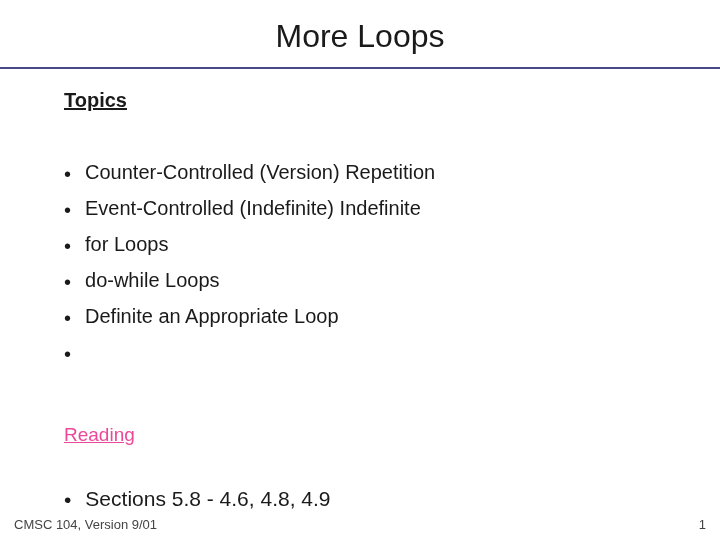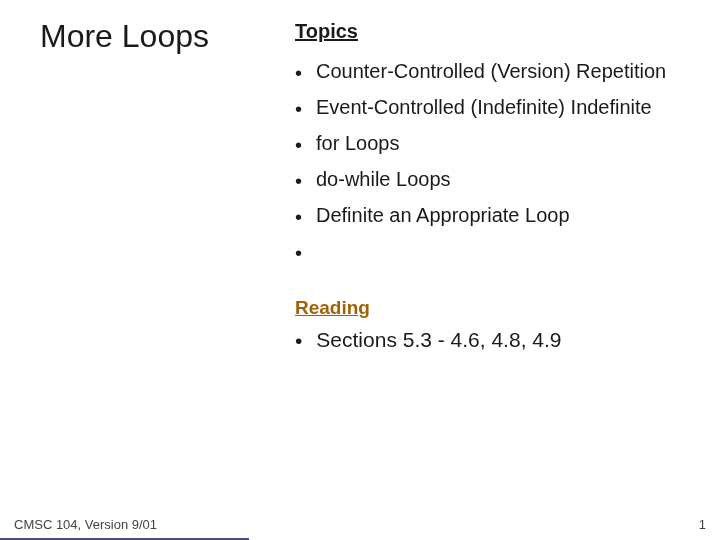--- a/index.html
+++ b/index.html
@@ -16,40 +16,42 @@
       color: #1a1a1a;
       overflow: hidden;
       position: relative;
     }
 
     .slide-container {
       width: 720px;
       height: 540px;
       padding: 0;
       display: flex;
+      flex-direction: column;
     }
 
     .slide-title-bar {
       text-align: center;
       padding: 18px 40px 12px 40px;
       border-bottom: 2px solid #4a4a8a;
     }
 
     .slide-title {
       font-size: 32px;
       font-weight: normal;
       color: #1a1a1a;
       font-family: Arial, Helvetica, sans-serif;
     }
 
     .slide-body {
-      padding: 20px 40px 10px 46px;
+      padding: 20px 40px 10px 64px;
       flex: 1;
       display: flex;
       flex-direction: column;
+      gap: 32px;
     }
 
     .topics-heading {
       font-size: 20px;
       font-weight: bold;
       text-decoration: underline;
       margin-bottom: 14px;
       color: #1a1a1a;
     }
 
@@ -69,25 +71,24 @@
 
     .bullet-dot {
       margin-right: 14px;
       margin-top: 2px;
       font-size: 20px;
       flex-shrink: 0;
     }
 
     .reading-heading {
       font-size: 19px;
-      font-weight: bold;
+      font-weight: normal;
       text-decoration: underline;
       margin-bottom: 8px;
-      margin-top: 6px;
-      color: #a16207;
+      color: #ec4899;
     }
 
     .reading-section {
       font-size: 21px;
       display: flex;
       align-items: center;
       margin-bottom: 8px;
     }
 
     .reading-section .bullet-dot {
@@ -150,21 +151,21 @@
       </li>
       <li>
         <span class="bullet-dot">•</span>
       </li>
     </ul>
 
     <div class="reading-heading">Reading</div>
 
     <div class="reading-section">
       <span class="bullet-dot">•</span>
-      <span>Sections 5.3 - 4.6, 4.8, 4.9</span>
+      <span>Sections 5.8 - 4.6, 4.8, 4.9</span>
     </div>
 
   </div>
 
   <div class="footer">
     <span class="footer-left">CMSC 104, Version 9/01</span>
     <span class="footer-right">1</span>
   </div>
 
 </div>

